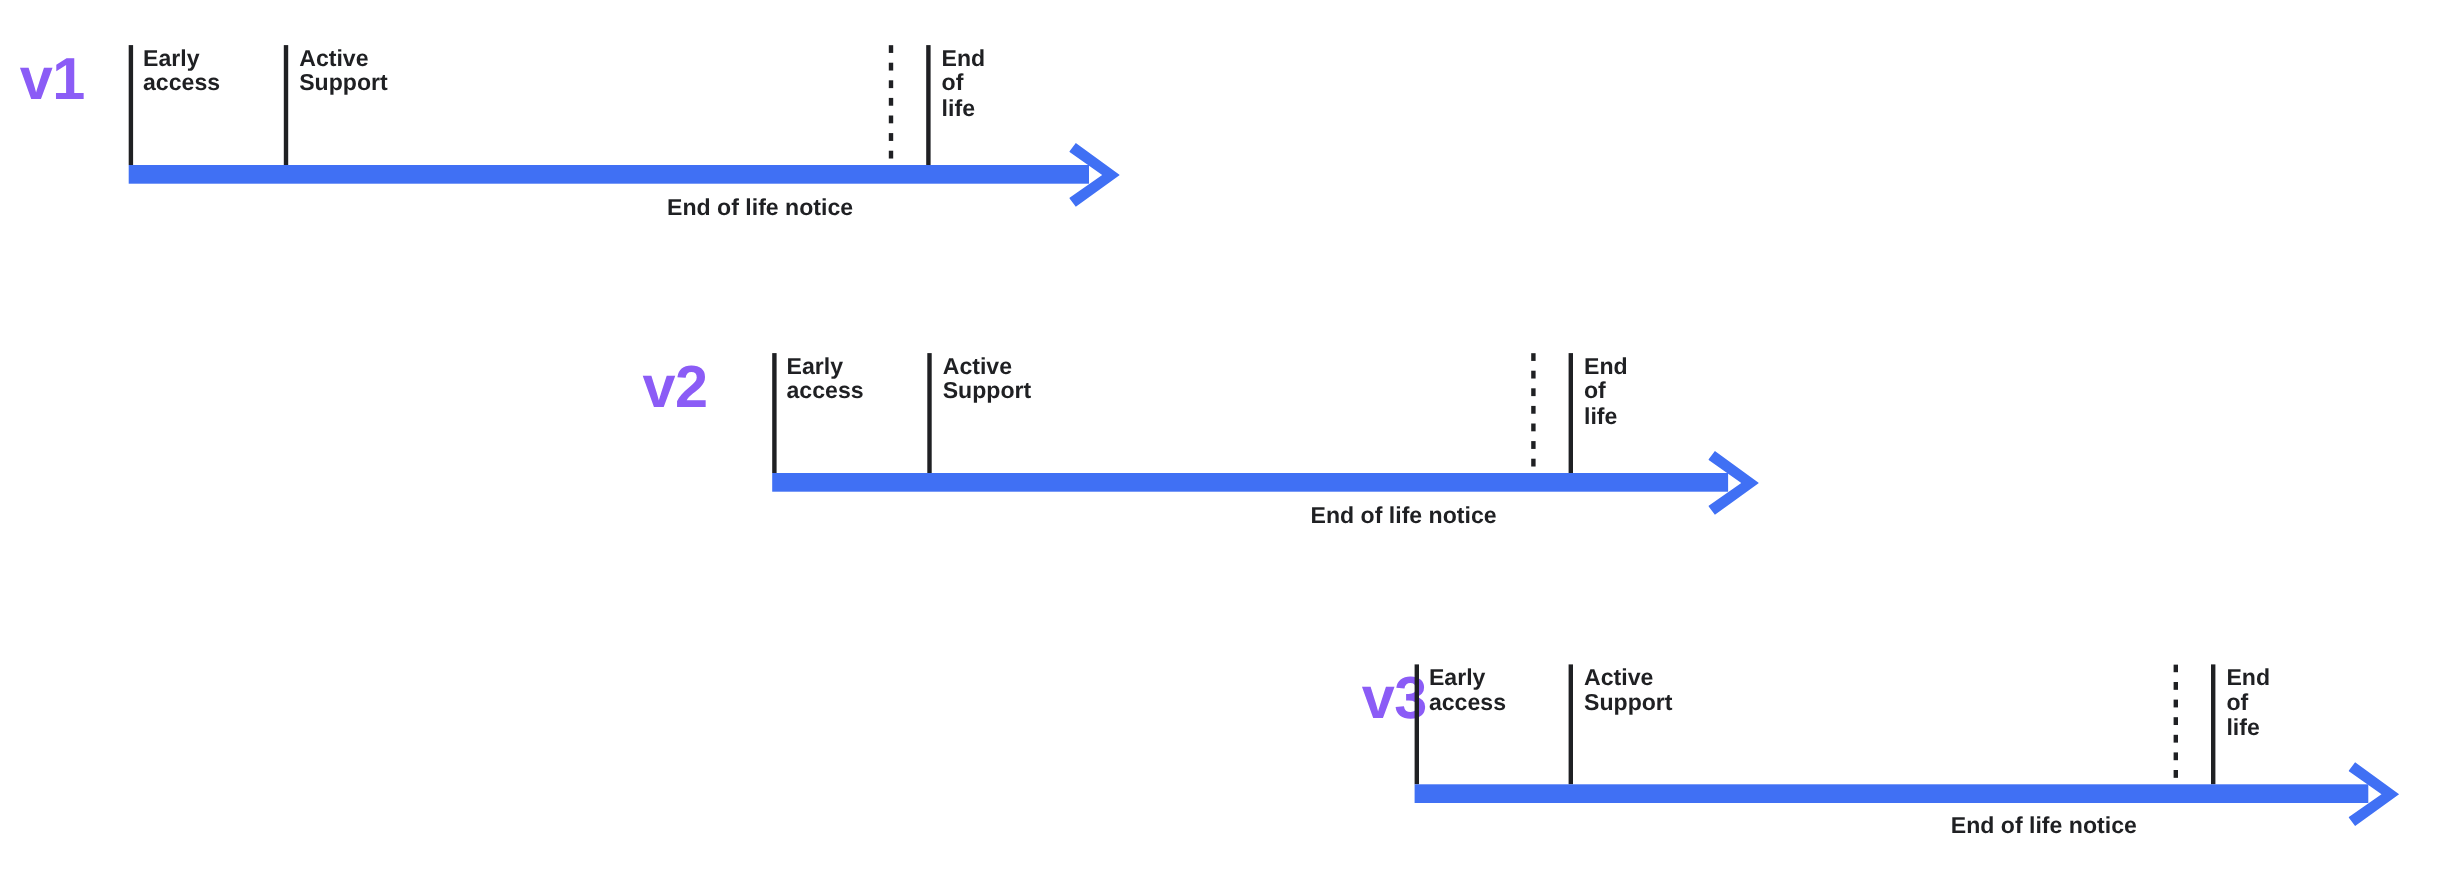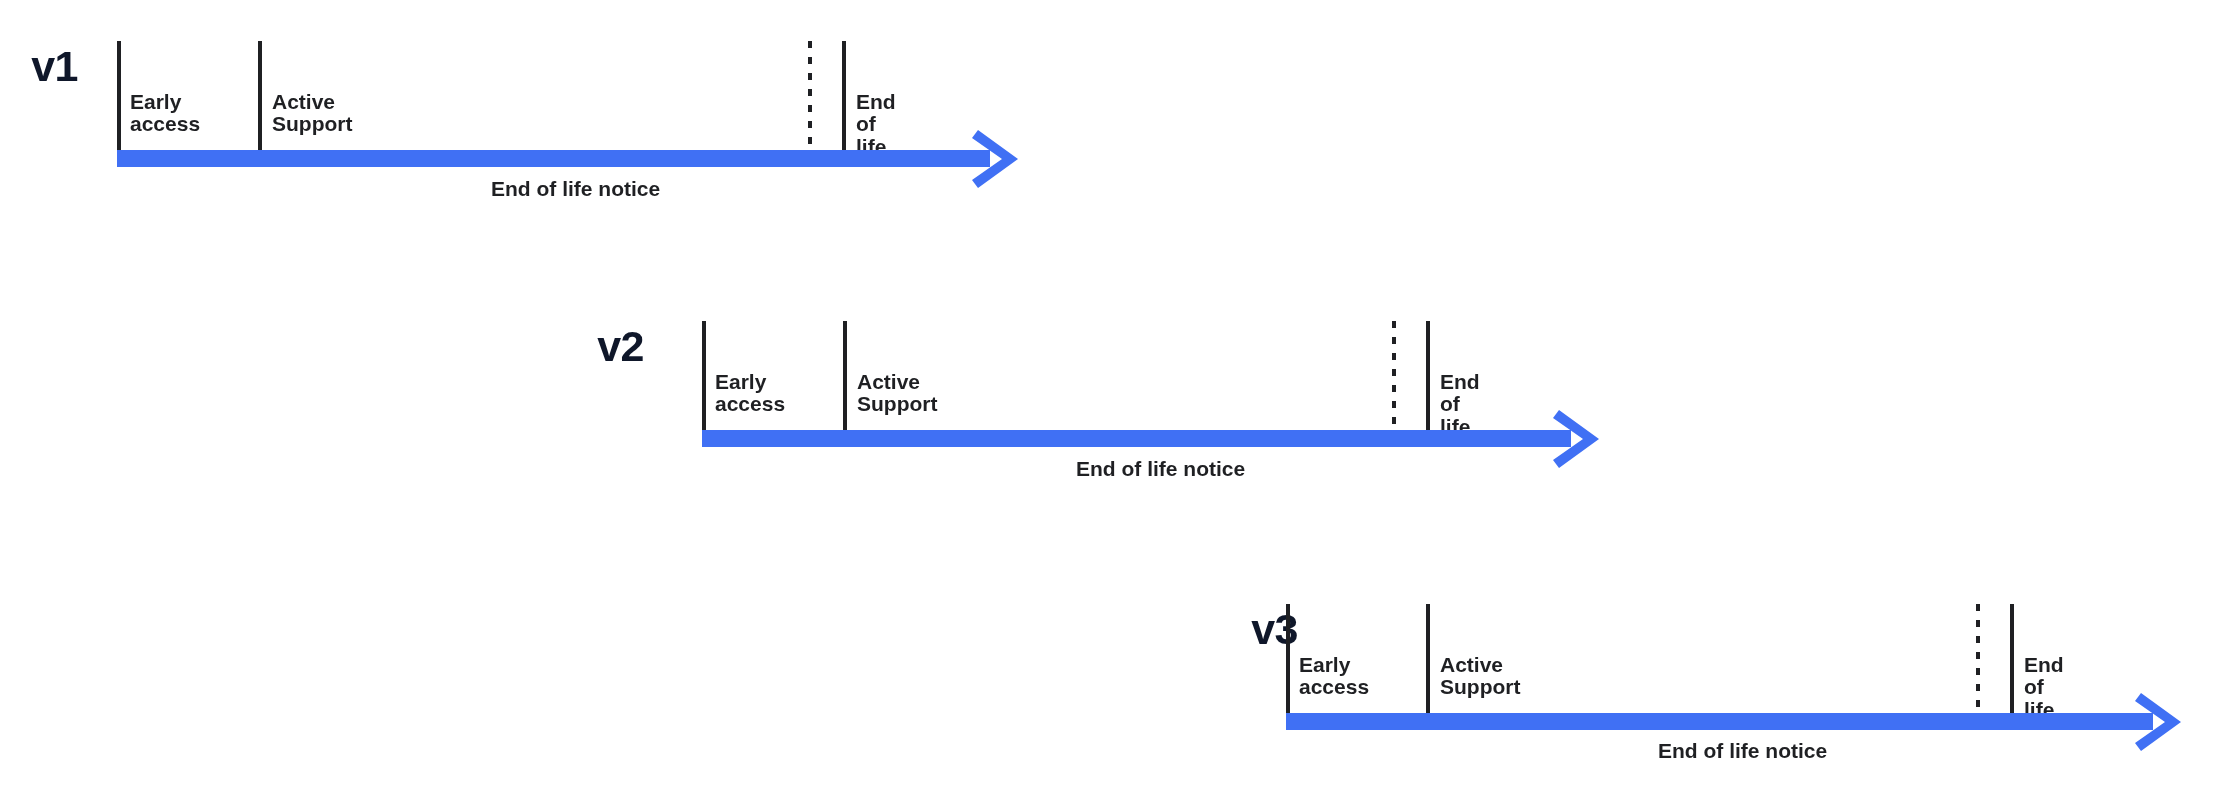--- a/index.html
+++ b/index.html
@@ -19,27 +19,26 @@
 
   .timeline-row {
     position: absolute;
     left: 0;
     top: 0;
   }
 
   
   .version-label {
     position: absolute;
-    font-size: 43px;
+    font-size: 54px;
     font-weight: 700;
     letter-spacing: -0.5px;
     line-height: 1;
-    color: #0f172a;
+    color: #8b5cf6;
     white-space: nowrap;
-    text-align: right;
   }
 
   
   .divider {
     position: absolute;
     width: 4px;
     background: #1f2023;
   }
 
   
@@ -56,21 +55,20 @@
   }
 
   
   .phase-label {
     position: absolute;
     font-size: 21px;
     font-weight: 700;
     line-height: 1.06;
     color: #1f2023;
     white-space: pre-line;
-    margin-top: 48px;
   }
 
   
   .lifecycle-bar {
     position: absolute;
     background: #4070f4;
     height: 17px;
   }
 
   
@@ -80,20 +78,21 @@
   }
 
   
   .notice-label {
     position: absolute;
     font-size: 21px;
     font-weight: 700;
     line-height: 1;
     color: #1f2023;
     white-space: nowrap;
+    text-align: center;
   }
 </style>
 </head>
 <body>
 
 <div id="diagram-root">
     <div class="timeline-row">
       <div class="version-label" style="left: 18px; top: 45px; width: 60px;">v1</div>
       <div class="divider" style="left: 117px; top: 41px; height: 109px;"></div>
       <div class="divider" style="left: 258px; top: 41px; height: 109px;"></div>

